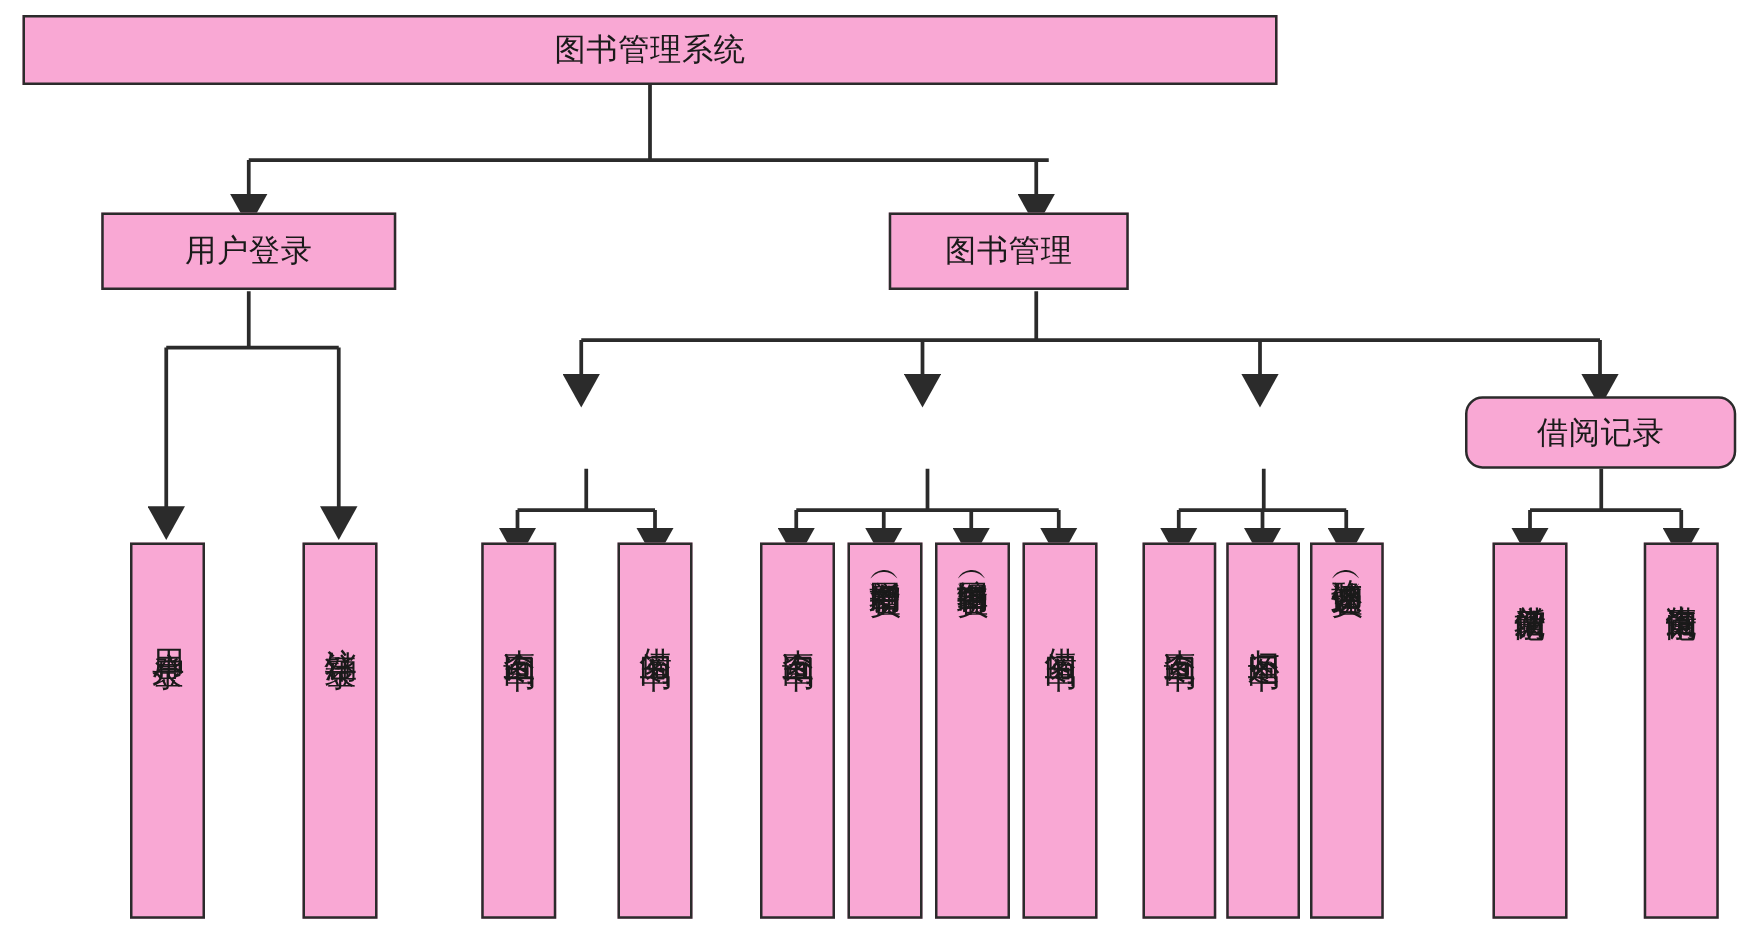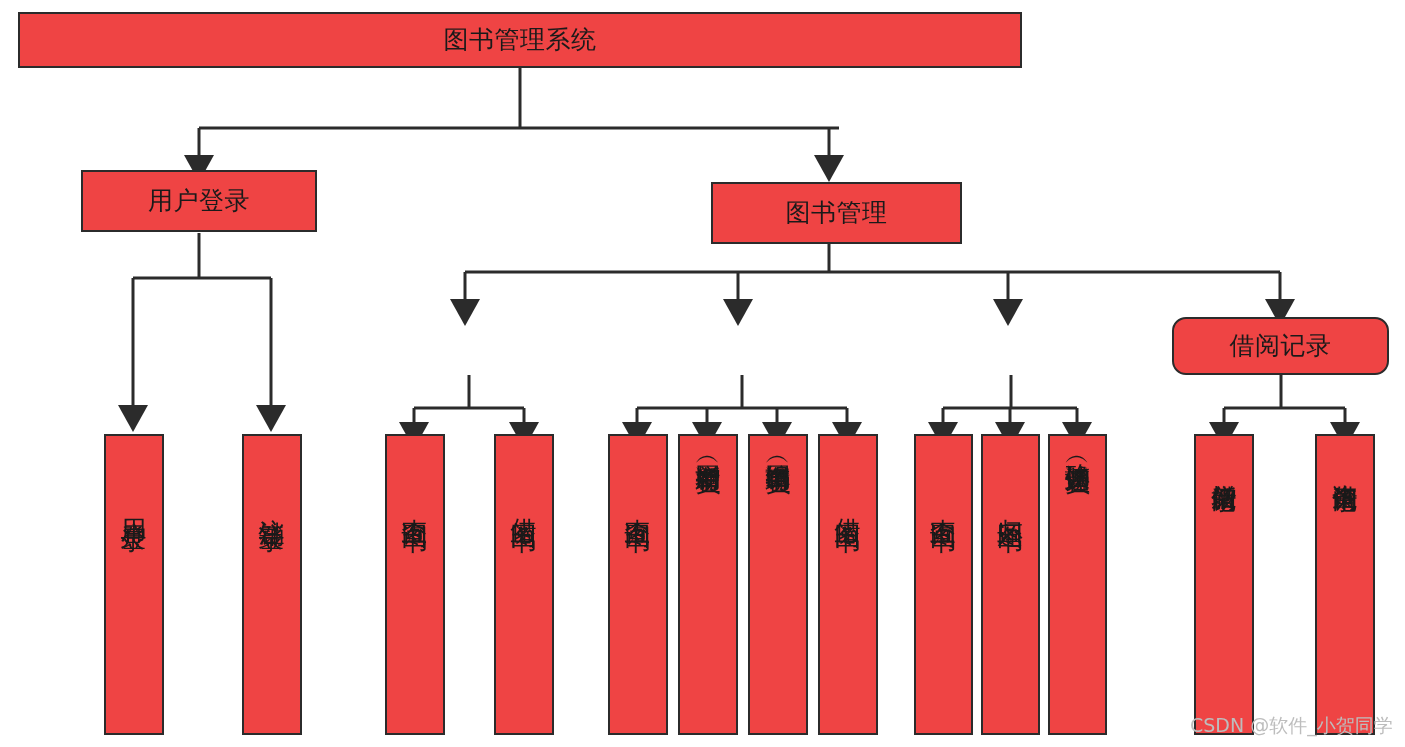--- a/index.html
+++ b/index.html
@@ -21,21 +21,21 @@
     position: absolute;
     left: 0;
     top: 0;
     width: 1405px;
     height: 747px;
     pointer-events: none;
   }
   .node {
     position: absolute;
     box-sizing: border-box;
-    background: #ef4444;
+    background: #f9a8d4;
     border: 2.5px solid #2b2b2b;
     display: flex;
     align-items: center;
     justify-content: center;
     color: #1a1a1a;
   }
   .node-label {
     display: block;
     text-align: center;
     line-height: 1.05;
@@ -124,21 +124,21 @@
     </g>
   </svg>
 
   <div class="node horizontal" style="left:18px; top:12px; width:1004px; height:56px;">
     <span class="node-label">图书管理系统</span>
   </div>
 
   <div class="node horizontal" style="left:81px; top:170px; width:236px; height:62px;">
     <span class="node-label">用户登录</span>
   </div>
-  <div class="node horizontal" style="left:711px; top:182px; width:251px; height:62px;">
+  <div class="node horizontal" style="left:711px; top:170px; width:192px; height:62px;">
     <span class="node-label">图书管理</span>
   </div>
 
   <div class="node horizontal" style="left:1172px; top:317px; width:217px; height:58px;border-radius:14px;">
     <span class="node-label">借阅记录</span>
   </div>
 
   <div class="node vertical" style="left:104px; top:434px; width:60px; height:301px; padding-top:62px;">
     <span class="node-label">用户登录</span>
   </div>
@@ -176,15 +176,14 @@
     <span class="node-label">确认归还（管理员）</span>
   </div>
 
   <div class="node vertical tall-text" style="left:1194px; top:434px; width:60px; height:301px; padding-top:28px;">
     <span class="node-label">新增借阅记录</span>
   </div>
   <div class="node vertical tall-text" style="left:1315px; top:434px; width:60px; height:301px; padding-top:28px;">
     <span class="node-label">查询借阅记录</span>
   </div>
 
-  <div class="watermark" style="left:1190px; top:713px;">CSDN @软件_小贺同学</div>
 
 </div>
 
 </body></html>

